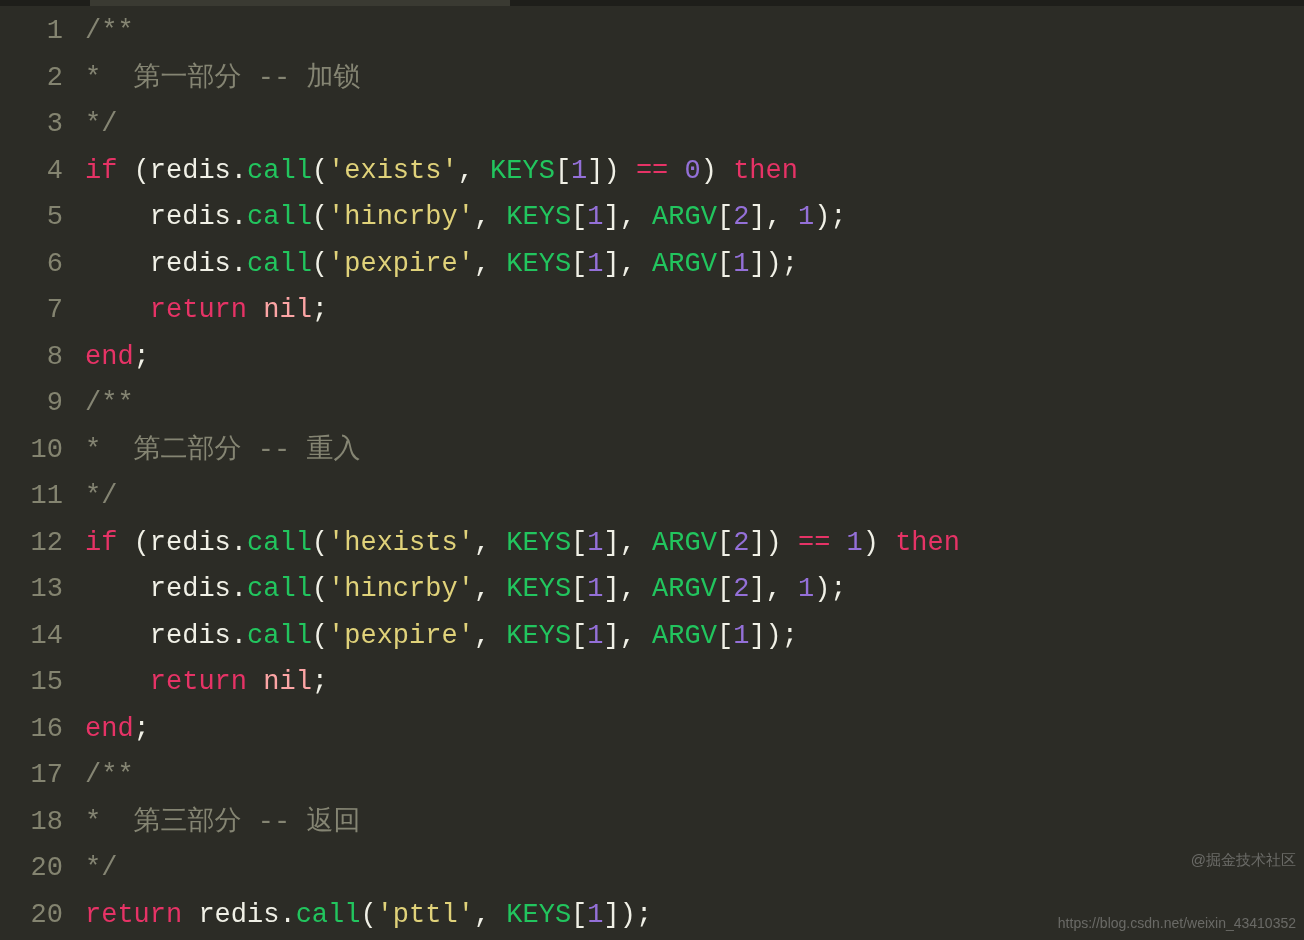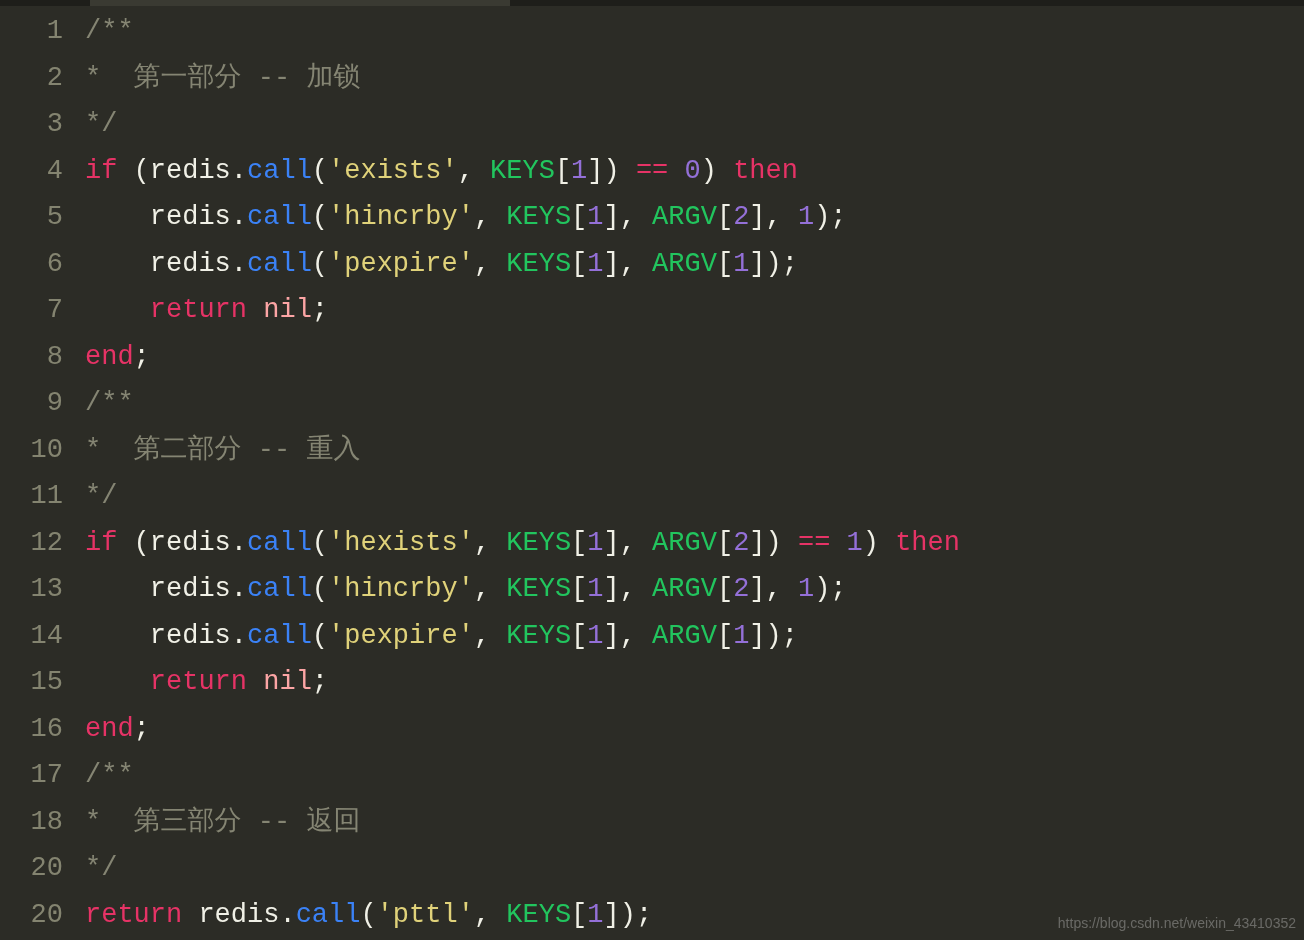--- a/index.html
+++ b/index.html
@@ -38,21 +38,21 @@
     .line {
       height: 46.5px;
     }
     .code-line {
       height: 46.5px;
       position: relative;
     }
     .comment { color: #858573; }
     .keyword { color: #e63366; }
     .identifier { color: #f0f0e6; }
-    .method { color: #3b82f6; }
+    .method { color: #22c55e; }
     .string { color: #e0d27a; text-align: center; }
     .global { color: #22c55e; margin-top: 24px; }
     .number { color: #9470d8; }
     .op { color: #e63366; }
     .paren { color: #f0f0e6; }
     .nil { color: #fca5a5; }
     .dot { color: #f0f0e6; }
     .semi { color: #f0f0e6; }
     .watermark {
       position: absolute;
@@ -115,14 +115,15 @@
       <div class="line">16</div>
       <div class="line">17</div>
       <div class="line">18</div>
       <div class="line">20</div>
       <div class="line">20</div>
     </div>
   <div class="code" id="code"><div class="code-line"><span class="comment">/**</span></div><div class="code-line"><span class="comment">*  第一部分 -- 加锁</span></div><div class="code-line"><span class="comment">*/</span></div><div class="code-line"><span class="keyword">if</span><span class="paren"> (</span><span class="identifier">redis</span><span class="dot">.</span><span class="method">call</span><span class="paren">(</span><span class="string">'exists'</span><span class="paren">, </span><span class="global">KEYS</span><span class="paren">[</span><span class="number">1</span><span class="paren">]) </span><span class="op">==</span><span class="paren"> </span><span class="number">0</span><span class="paren">) </span><span class="keyword">then</span></div><div class="code-line"><span>    </span><span class="identifier">redis</span><span class="dot">.</span><span class="method">call</span><span class="paren">(</span><span class="string">'hincrby'</span><span class="paren">, </span><span class="global">KEYS</span><span class="paren">[</span><span class="number">1</span><span class="paren">], </span><span class="global">ARGV</span><span class="paren">[</span><span class="number">2</span><span class="paren">], </span><span class="number">1</span><span class="paren">)</span><span class="semi">;</span></div><div class="code-line"><span>    </span><span class="identifier">redis</span><span class="dot">.</span><span class="method">call</span><span class="paren">(</span><span class="string">'pexpire'</span><span class="paren">, </span><span class="global">KEYS</span><span class="paren">[</span><span class="number">1</span><span class="paren">], </span><span class="global">ARGV</span><span class="paren">[</span><span class="number">1</span><span class="paren">])</span><span class="semi">;</span></div><div class="code-line"><span>    </span><span class="keyword">return</span><span class="paren"> </span><span class="nil">nil</span><span class="semi">;</span></div><div class="code-line"><span class="keyword">end</span><span class="semi">;</span></div><div class="code-line"><span class="comment">/**</span></div><div class="code-line"><span class="comment">*  第二部分 -- 重入</span></div><div class="code-line"><span class="comment">*/</span></div><div class="code-line"><span class="keyword">if</span><span class="paren"> (</span><span class="identifier">redis</span><span class="dot">.</span><span class="method">call</span><span class="paren">(</span><span class="string">'hexists'</span><span class="paren">, </span><span class="global">KEYS</span><span class="paren">[</span><span class="number">1</span><span class="paren">], </span><span class="global">ARGV</span><span class="paren">[</span><span class="number">2</span><span class="paren">]) </span><span class="op">==</span><span class="paren"> </span><span class="number">1</span><span class="paren">) </span><span class="keyword">then</span></div><div class="code-line"><span>    </span><span class="identifier">redis</span><span class="dot">.</span><span class="method">call</span><span class="paren">(</span><span class="string">'hincrby'</span><span class="paren">, </span><span class="global">KEYS</span><span class="paren">[</span><span class="number">1</span><span class="paren">], </span><span class="global">ARGV</span><span class="paren">[</span><span class="number">2</span><span class="paren">], </span><span class="number">1</span><span class="paren">)</span><span class="semi">;</span></div><div class="code-line"><span>    </span><span class="identifier">redis</span><span class="dot">.</span><span class="method">call</span><span class="paren">(</span><span class="string">'pexpire'</span><span class="paren">, </span><span class="global">KEYS</span><span class="paren">[</span><span class="number">1</span><span class="paren">], </span><span class="global">ARGV</span><span class="paren">[</span><span class="number">1</span><span class="paren">])</span><span class="semi">;</span></div><div class="code-line"><span>    </span><span class="keyword">return</span><span class="paren"> </span><span class="nil">nil</span><span class="semi">;</span></div><div class="code-line"><span class="keyword">end</span><span class="semi">;</span></div><div class="code-line"><span class="comment">/**</span></div><div class="code-line"><span class="comment">*  第三部分 -- 返回</span></div><div class="code-line"><span class="comment">*/</span></div><div class="code-line"><span class="keyword">return</span><span class="paren"> </span><span class="identifier">redis</span><span class="dot">.</span><span class="method">call</span><span class="paren">(</span><span class="string">'pttl'</span><span class="paren">, </span><span class="global">KEYS</span><span class="paren">[</span><span class="number">1</span><span class="paren">])</span><span class="semi">;</span></div></div>
 </div>
 
 <div class="watermark">
+  <div class="line1">@掘金技术社区</div>
   <div class="line2">https://blog.csdn.net/weixin_43410352</div>
 </div>
 
 </body></html>

